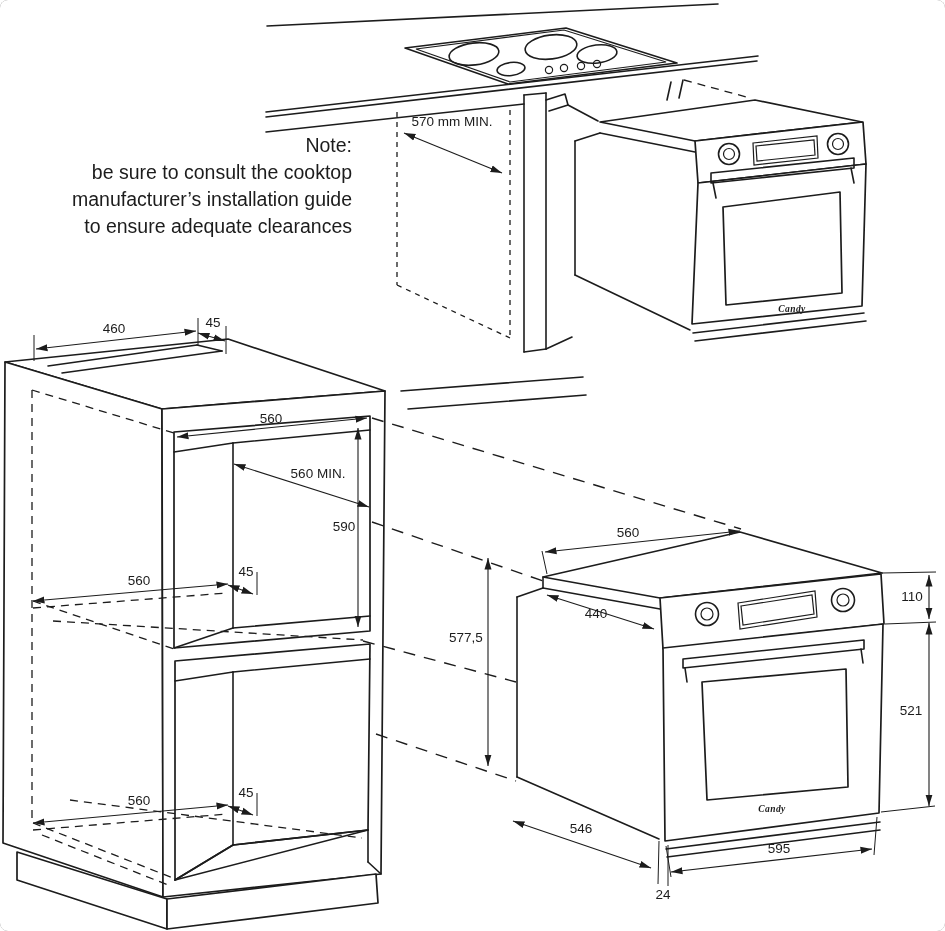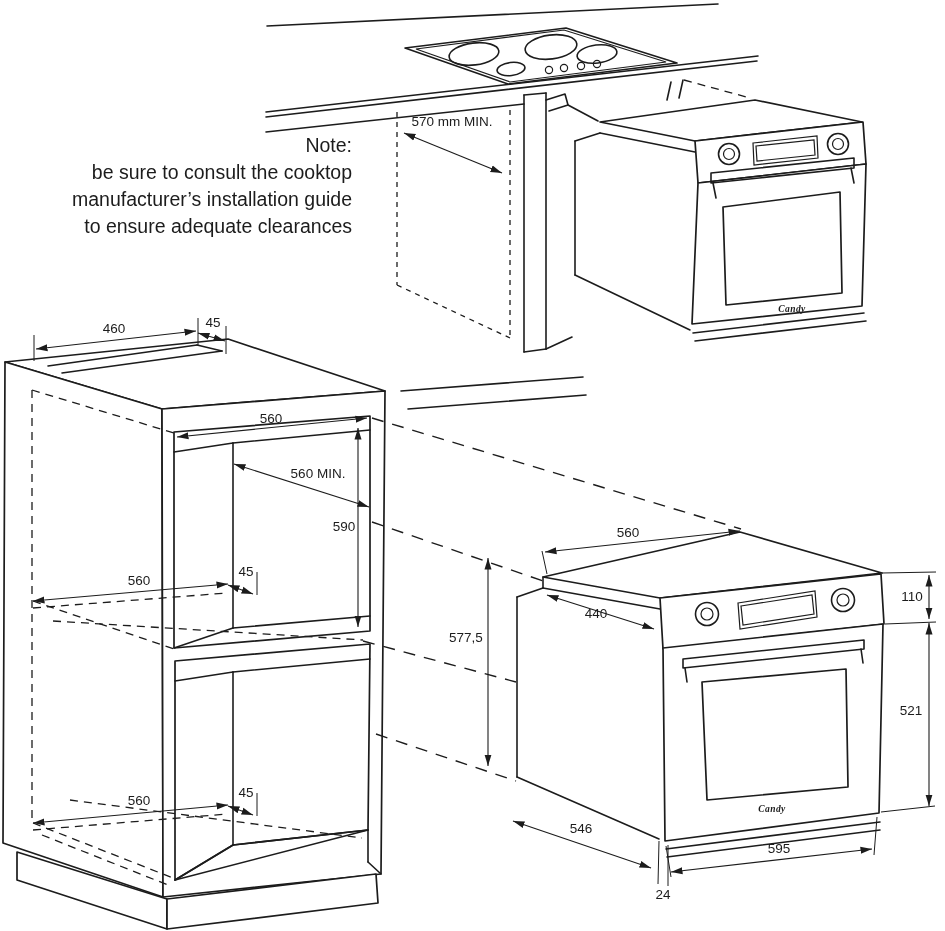--- a/index.html
+++ b/index.html
@@ -1,16 +1,16 @@
 <!DOCTYPE html>
 <html><head>
 <meta charset="utf-8">
 <style>
   html,body{margin:0;padding:0;background:#ffffff;}
-  .page{width:945px;height:931px;position:relative;background:#737373;overflow:hidden;}
+  .page{width:945px;height:931px;position:relative;background:#737373;overflow:hidden;border-radius:8px;}
   svg{display:block;}
   .ln{stroke:#1c1c1c;stroke-width:1.6;fill:none;stroke-linecap:round;stroke-linejoin:round;}
   .thin{stroke:#1c1c1c;stroke-width:1.2;fill:none;}
   .face{fill:#ffffff;stroke:#1c1c1c;stroke-width:1.7;stroke-linejoin:round;}
   .dash{stroke:#1c1c1c;stroke-width:1.3;fill:none;stroke-dasharray:8 6;}
   .dashS{stroke:#1c1c1c;stroke-width:1.3;fill:none;stroke-dasharray:5 5;}
   .proj{stroke:#1c1c1c;stroke-width:1.4;fill:none;stroke-dasharray:12 9;}
   .dim{stroke:#1c1c1c;stroke-width:1.1;fill:none;marker-start:url(#ah);marker-end:url(#ah);}
   .ext{stroke:#1c1c1c;stroke-width:1.0;fill:none;}
   text{font-family:"Liberation Sans",sans-serif;fill:#1c1c1c;}

